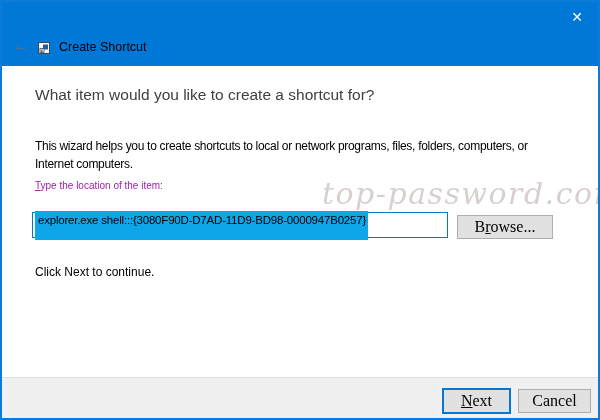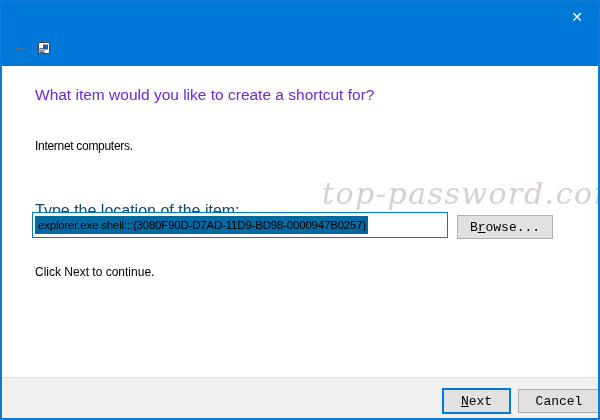--- a/index.html
+++ b/index.html
@@ -18,76 +18,78 @@
     color:#ffffff; font-size:14px; cursor:pointer;
   }
   .back-button {
     position:absolute; left:7px; top:34px; width:24px; height:20px;
     display:flex; align-items:center; justify-content:center;
     color:#5e7183; font-size:17px; line-height:20px;
   }
   .app-icon { position:absolute; left:36px; top:40px; width:12px; height:12px; }
   .window-title { position:absolute; left:57px; top:38px; font-size:12.5px; color:#000000; }
   
-  .heading { position:absolute; left:33px; top:84px; font-size:15.5px; color:#6d28d9; white-space:nowrap; }
+  .heading { position:absolute; left:33px; top:84px; font-size:15.5px; color:#404040; white-space:nowrap; }
   .description { position:absolute; left:33px; top:135px; font-size:12px; line-height:18px; color:#000; letter-spacing:-0.3px; }
   .description div { white-space:nowrap; }
-  .location-label { position:absolute; left:33px; top:200px; font-size:16px; color:#0c4a6e; }
+  .location-label { position:absolute; left:33px; top:178px; font-size:10px; color:#a21caf; }
   .u-accel { text-decoration:underline; }
   .textbox {
     position:absolute; left:30px; top:210px; width:416px; height:26px;
     box-sizing:border-box; border:1px solid #0078d7; background:#ffffff;
     display:flex; align-items:center; padding-left:2px; cursor:text;
   }
   .highlight {
-    background:#0369a1; color:#000; font-size:11.5px; letter-spacing:-0.2px;
-    padding:3px 2px 3px 3px; white-space:nowrap;
+    background:#0ea5e9; color:#000; font-size:11.5px; letter-spacing:-0.2px;
+    padding:3px 2px 14px 3px; white-space:nowrap;
   }
   .btn {
     background:#e1e1e1; border:1px solid #adadad; box-sizing:border-box;
     display:flex; align-items:center; justify-content:center;
-    font-size:13px; color:#000; cursor:pointer;
-    font-family:Liberation Mono, monospace;
+    font-size:16px; color:#000; cursor:pointer;
+    font-family:Liberation Serif, serif;
   }
   .browse-button { position:absolute; left:455px; top:213px; width:96px; height:24px; }
   .hint { position:absolute; left:33px; top:263px; font-size:12px; color:#000000; }
   .watermark {
     position:absolute; left:320px; top:174px; z-index:6;
     font-family:"DejaVu Serif", serif; font-style:italic;
     font-size:30px; letter-spacing:1.5px; color:#cfc4c4; opacity:0.8;
     pointer-events:none; white-space:nowrap;
   }
   
   .footer { position:absolute; left:0; right:0; bottom:0; height:40px; background:#f0f0f0; border-top:1px solid #dfdfdf; }
   .next-button { position:absolute; left:440px; top:386px; width:69px; height:26px; border:2px solid #0078d7; }
-  .cancel-button { position:absolute; left:516px; top:387px; width:82px; height:24px; }
+  .cancel-button { position:absolute; left:516px; top:387px; width:73px; height:24px; }
 </style>
 </head>
 <body>
 
 <div class="window">
 
   <div class="titlebar">
     <div class="back-button">
       <span>←</span>
     </div>
     <svg class="app-icon" viewBox="0 0 12 12">
       <rect x="0.5" y="0.5" width="11" height="11" fill="#f5f6f7" stroke="#3a4b5c" stroke-width="1"></rect>
       <rect x="5" y="2.5" width="5" height="5" fill="#2b5797"></rect>
       <rect x="2" y="6.5" width="4" height="4" fill="#ffffff" stroke="#3a4b5c" stroke-width="0.8"></rect>
       <path d="M3.2 9.3 L5 7.5 M3.2 7.7 v1.6 h1.6" stroke="#2b5797" stroke-width="0.9" fill="none"></path>
     </svg>
+    <div class="window-title">Create Shortcut</div>
     <div class="close-button">
       <span>✕</span>
     </div>
   </div>
 
   <div class="heading">What item would you like to create a shortcut for?</div>
 
   <div class="description">
+    <div>This wizard helps you to create shortcuts to local or network programs, files, folders, computers, or</div>
     <div>Internet computers.</div>
   </div>
 
   <div class="location-label">
     <span class="u-accel">T</span><span>ype the location of the item:</span>
   </div>
 
   <div class="textbox" role="textbox">
     <span class="highlight">explorer.exe shell:::{3080F90D-D7AD-11D9-BD98-0000947B0257}</span>
   </div>

